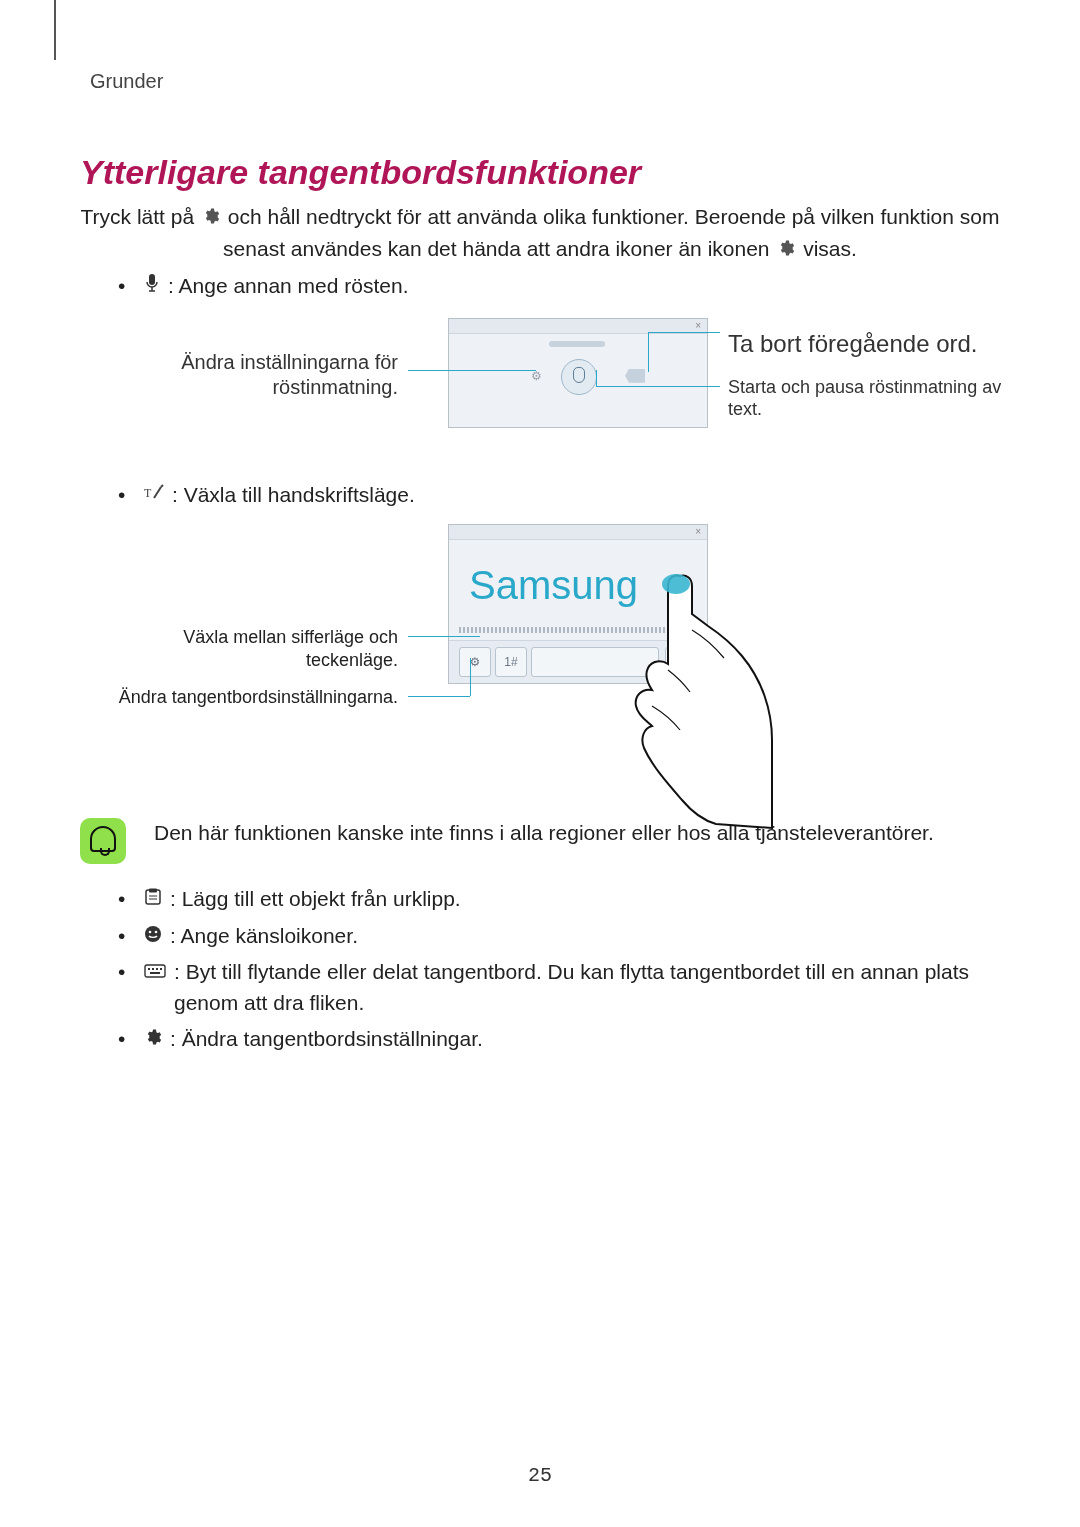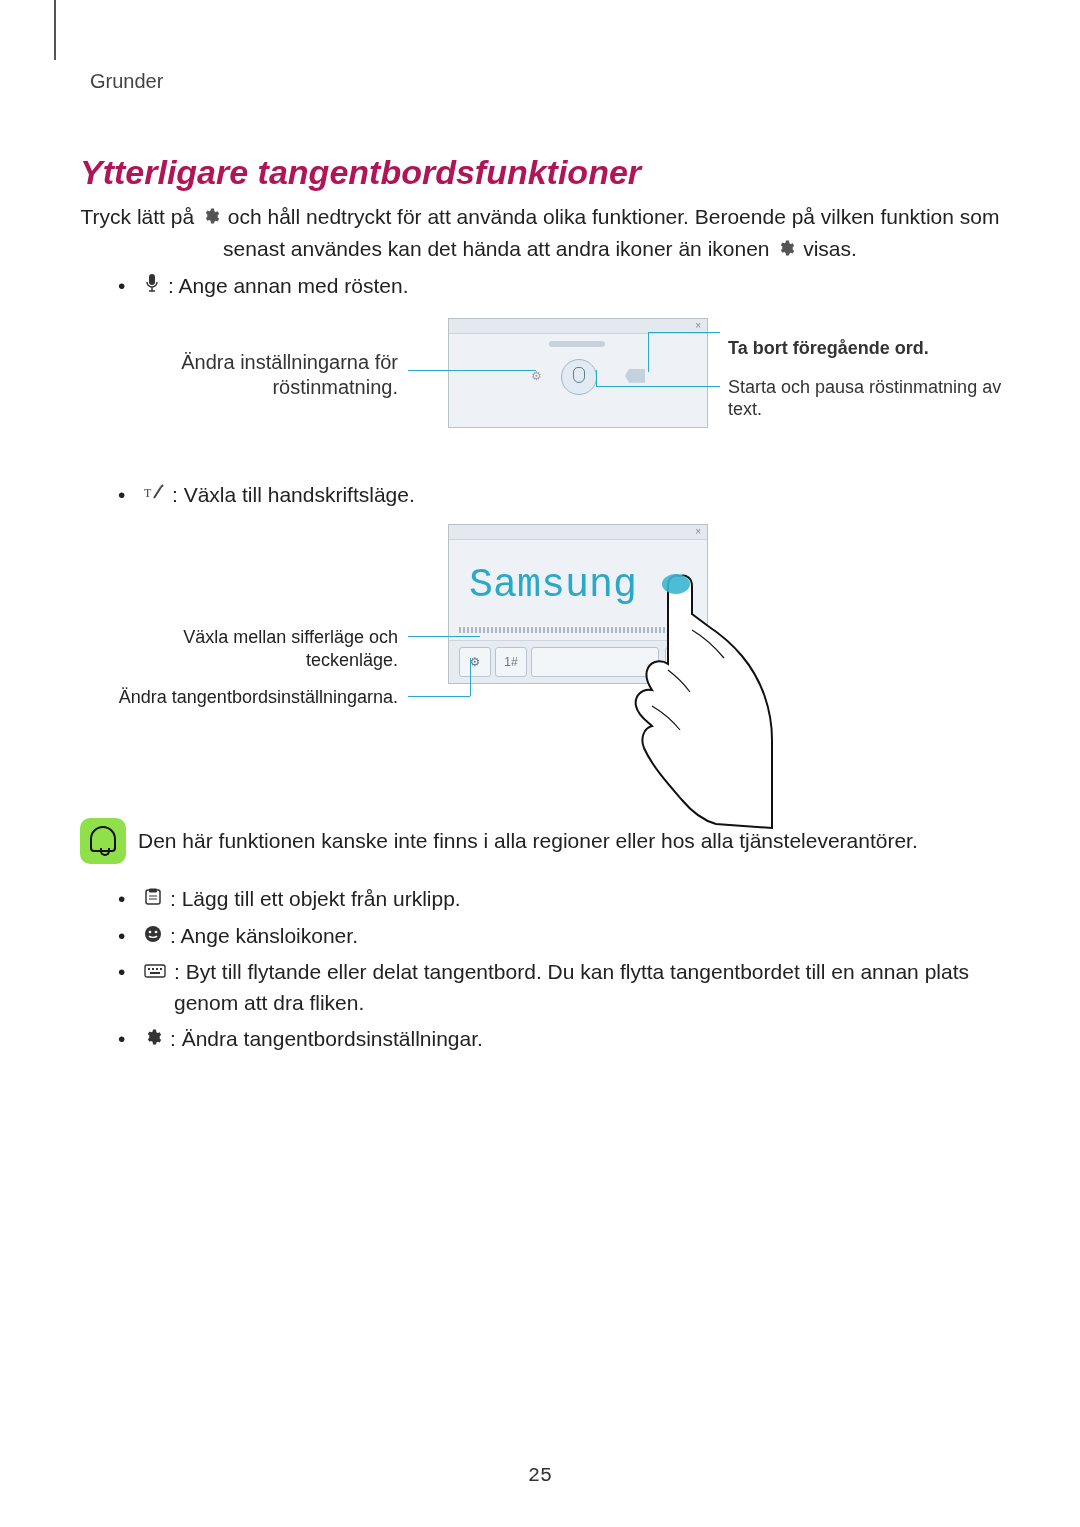--- a/index.html
+++ b/index.html
@@ -165,24 +165,23 @@
   position: absolute;
   left: 290px;
   top: 58px;
   width: 128px;
   height: 0;
   border-top: 1.5px solid #2aa8c9;
 }
 .fig1 .label-r1 {
   position: absolute;
   left: 610px;
-  top: 26px;
-  font-size: 18px;
+  top: 18px;
+  font-size: 24px;
   color: #333;
-  font-weight: bold;
 }
 .fig1 .line-r1 {
   position: absolute;
   left: 530px;
   top: 20px;
   width: 72px;
   height: 0;
   border-top: 1.5px solid #2aa8c9;
 }
 .fig1 .line-r1v {
@@ -245,21 +244,21 @@
   position: absolute; right:6px; top:1px; font-size:10px; color:#888;
 }
 .fig2 .panel .writing {
   position: absolute;
   left: 0; right: 0; top: 14px; height: 100px;
 }
 .fig2 .panel .writing .word {
   position: absolute;
   left: 20px;
   top: 24px;
-  font-family: Liberation Mono, monospace;
+  font-family: Liberation Sans, sans-serif;
   font-size: 40px;
   color: #2aa8c9;
 }
 .fig2 .panel .writing .bar {
   position: absolute;
   left: 10px; right: 10px; bottom: 6px;
   height: 6px;
   background: repeating-linear-gradient(90deg,#aeb8c2 0 2px,transparent 2px 4px);
 }
 .fig2 .panel .bottomrow {
@@ -334,22 +333,22 @@
   left: 504px;
   top: 52px;
   width: 160px;
   height: 260px;
 }
 .hand svg { width: 100%; height: 100%; }
 
 
 .note {
   display: flex;
-  gap: 12px;
-  align-items: center;
+  gap: 28px;
+  align-items: flex-start;
   margin: 6px 0 20px 0;
 }
 .note-icon {
   width: 46px;
   height: 46px;
   border-radius: 10px;
   background: #8fe04a;
   position: relative;
   flex: 0 0 46px;
 }

